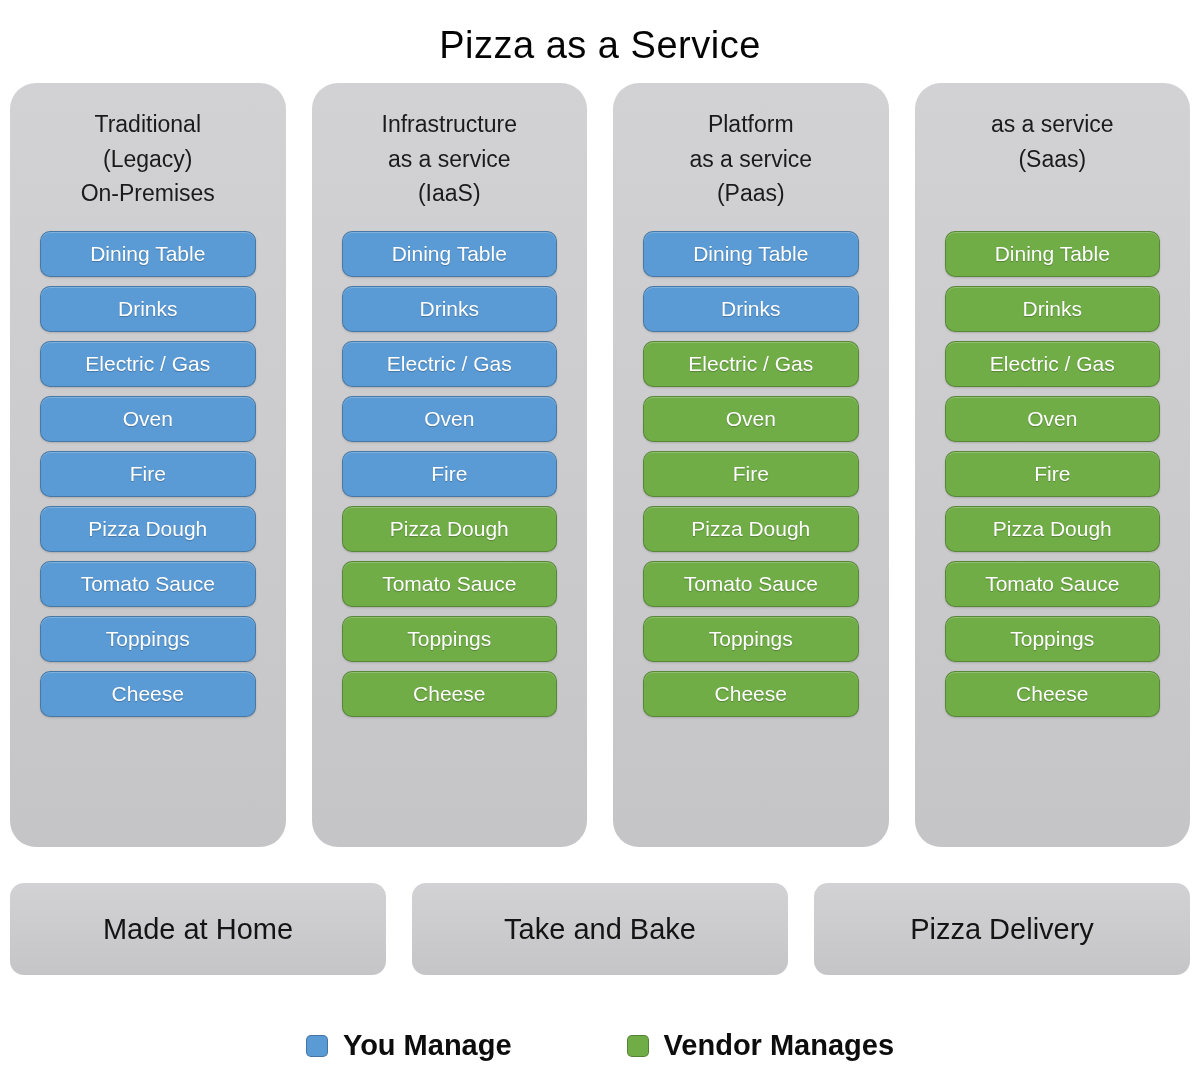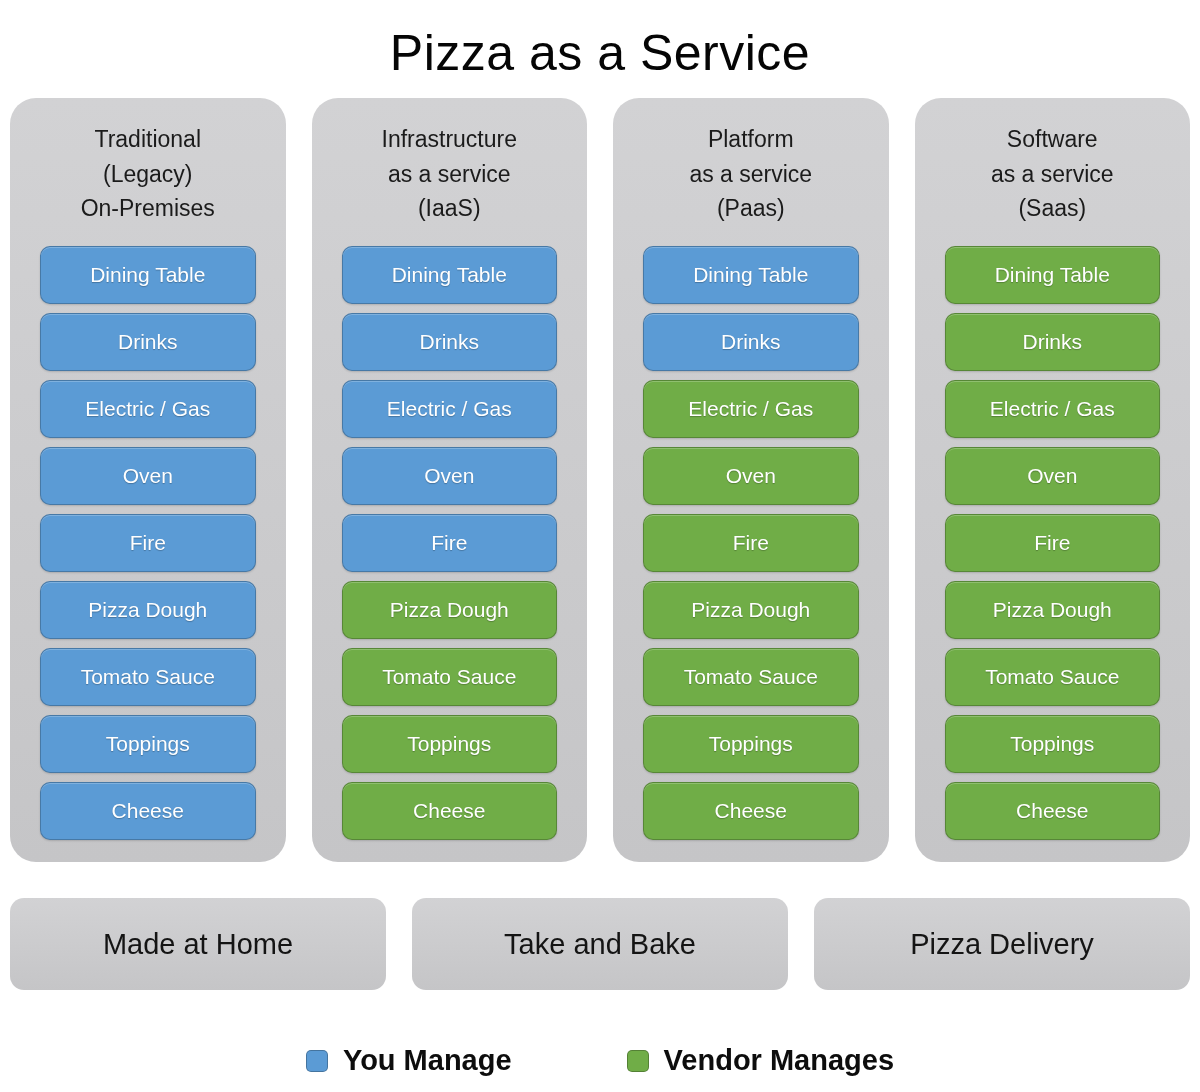--- a/index.html
+++ b/index.html
@@ -4,21 +4,21 @@
 <style>
   * { box-sizing: border-box; margin: 0; padding: 0; }
   html, body {
     width: 1200px; height: 1092px;
     background: #ffffff;
     font-family: "Liberation Sans", sans-serif;
     overflow: hidden;
   }
   .page-title {
     text-align: center;
-    font-size: 50px;
+    font-size: 38px;
     font-weight: 500;
     color: #050505;
     padding: 24px 0 16px 0;
     letter-spacing: 0.5px;
   }
   .columns {
     display: flex;
     gap: 26px;
     padding: 0 10px;
   }
@@ -36,21 +36,21 @@
     line-height: 1.5;
     min-height: 116px;
     margin-bottom: 8px;
   }
   .item-list {
     display: flex;
     flex-direction: column;
     gap: 9px;
   }
   .item {
-    height: 58px;
+    height: 46px;
     border-radius: 10px;
     border: 1px solid rgba(0,0,0,0.22);
     color: #ffffff;
     font-size: 21px;
     display: flex;
     align-items: center;
     justify-content: center;
     text-shadow: 0 1px 1px rgba(0,0,0,0.25);
     box-shadow: inset 0 1px 0 rgba(255,255,255,0.22), 0 1px 2px rgba(0,0,0,0.15);
   }
@@ -150,21 +150,20 @@
         <div class="item" style="background: rgb(112, 173, 71);">Oven</div>
         <div class="item" style="background: rgb(112, 173, 71);">Fire</div>
         <div class="item" style="background: rgb(112, 173, 71);">Pizza Dough</div>
         <div class="item" style="background: rgb(112, 173, 71);">Tomato Sauce</div>
         <div class="item" style="background: rgb(112, 173, 71);">Toppings</div>
         <div class="item" style="background: rgb(112, 173, 71);">Cheese</div>
       </div>
     </div>
     <div class="column">
       <div class="column-header">
-        <div>Software</div>
         <div>as a service</div>
         <div>(Saas)</div>
       </div>
       <div class="item-list">
         <div class="item" style="background: rgb(112, 173, 71);">Dining Table</div>
         <div class="item" style="background: rgb(112, 173, 71);">Drinks</div>
         <div class="item" style="background: rgb(112, 173, 71);">Electric / Gas</div>
         <div class="item" style="background: rgb(112, 173, 71);">Oven</div>
         <div class="item" style="background: rgb(112, 173, 71);">Fire</div>
         <div class="item" style="background: rgb(112, 173, 71);">Pizza Dough</div>

